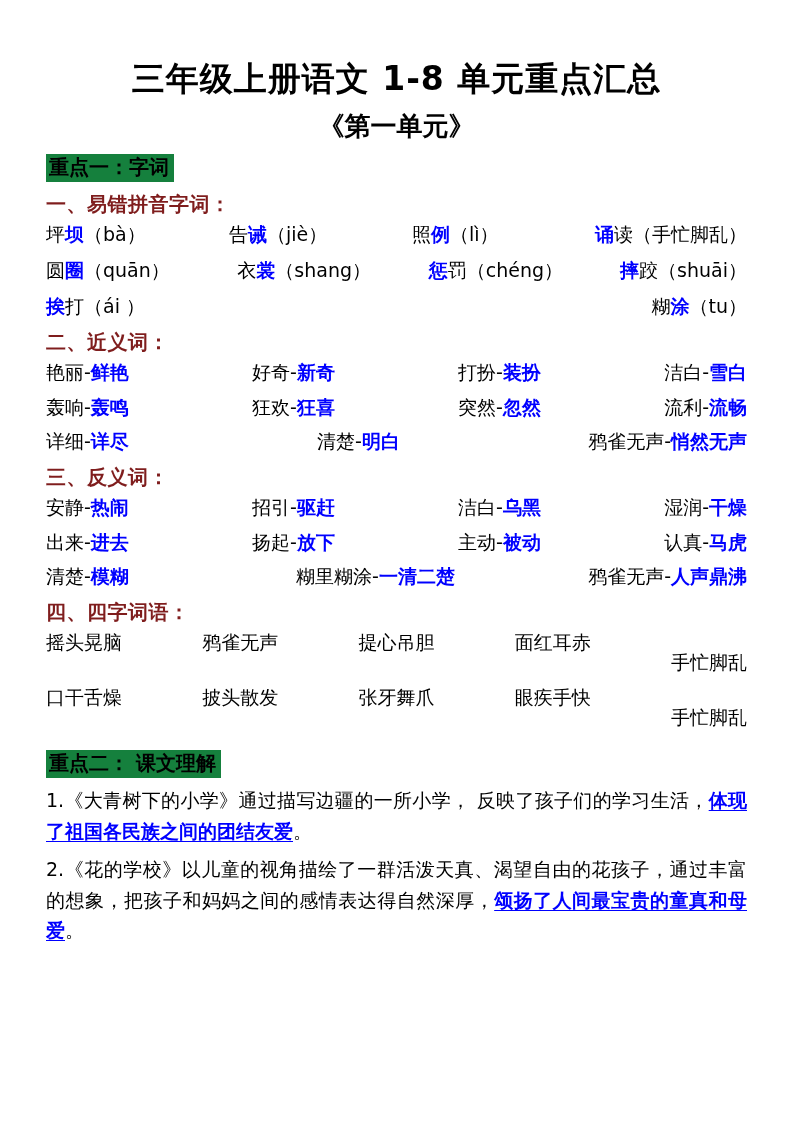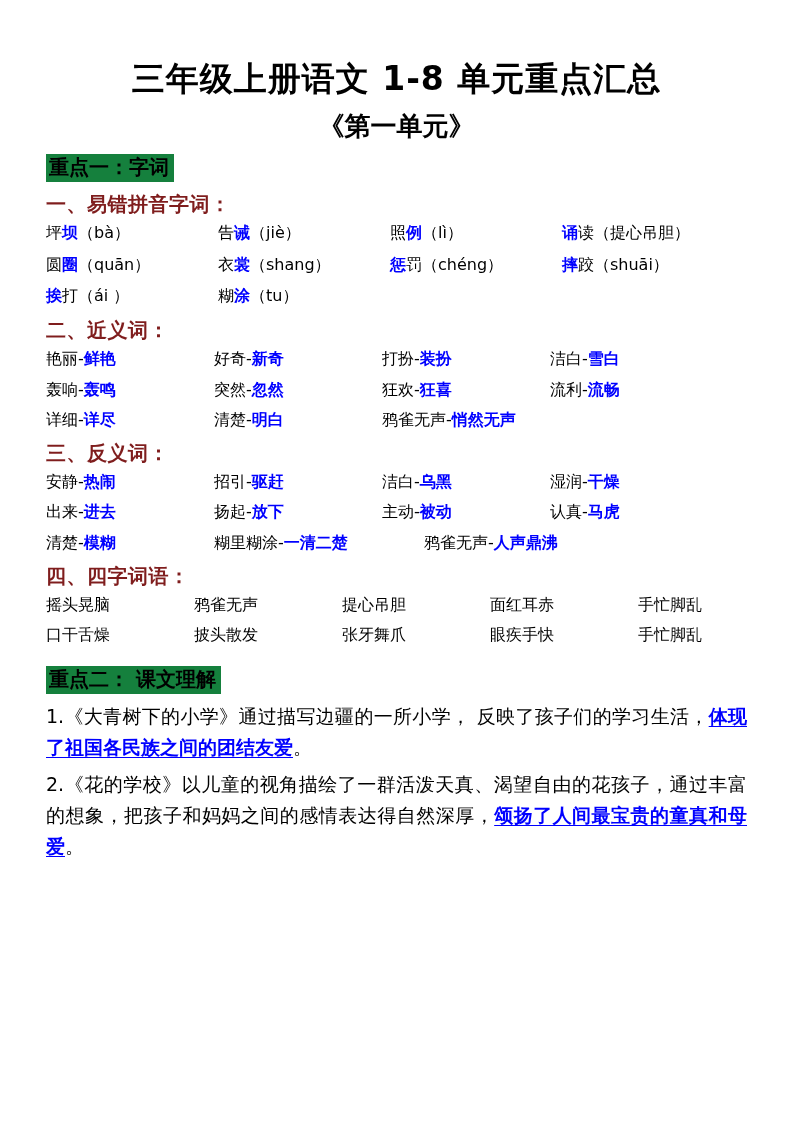--- a/index.html
+++ b/index.html
@@ -49,39 +49,40 @@
   .red-head {
     color: #7f1d1d;
     font-size: 20px;
     font-weight: bold;
     margin: 9px 0 4px 0;
     letter-spacing: 0.5px;
   }
   .row {
     display: flex;
     margin: 0 0 9px 0;
-    font-size: 16px;
+    font-size: 19px;
     line-height: 1.35;
+    justify-content: space-between;
   }
   .row.pinyin { margin-bottom: 10px; }
   .cell {
     white-space: nowrap;
   }
   
   .pinyin .cell { width: 172px; }
   .pinyin .cell:last-child { width: auto; }
 
   .syn .cell { width: 168px; }
   .syn .cell:last-child { width: auto; }
 
   .ant .cell { width: 168px; }
   .ant .cell:last-child { width: auto; }
 
   .four .cell { width: 148px; }
-  .four .cell:last-child { width: auto; }
+  .four .cell:last-child { width: auto; margin-top: 20px; }
 
   .blue { color: #0000ff; font-weight: bold; }
   .black { color: #000; }
 
   .para {
     font-size: 19px;
     line-height: 1.62;
     margin: 7px 0 2px 0;
     text-align: justify;
   }
@@ -104,21 +105,21 @@
   <div class="section-head">
     <span class="hl-green">重点一：字词</span>
   </div>
 
   <div class="red-head">一、易错拼音字词：</div>
 
   <div class="row pinyin">
     <div class="cell"><span class="black">坪</span><span class="blue">坝</span><span class="black">（bà）</span></div>
     <div class="cell"><span class="black">告</span><span class="blue">诫</span><span class="black">（jiè）</span></div>
     <div class="cell"><span class="black">照</span><span class="blue">例</span><span class="black">（lì）</span></div>
-    <div class="cell"><span class="black"></span><span class="blue">诵</span><span class="black">读（提心吊胆）</span></div>
+    <div class="cell"><span class="black"></span><span class="blue">诵</span><span class="black">读（手忙脚乱）</span></div>
   </div>
 
   <div class="row pinyin">
     <div class="cell"><span class="black">圆</span><span class="blue">圈</span><span class="black">（quān）</span></div>
     <div class="cell"><span class="black">衣</span><span class="blue">裳</span><span class="black">（shang）</span></div>
     <div class="cell"><span class="black"></span><span class="blue">惩</span><span class="black">罚（chéng）</span></div>
     <div class="cell"><span class="black"></span><span class="blue">摔</span><span class="black">跤（shuāi）</span></div>
   </div>
 
   <div class="row pinyin">
@@ -130,22 +131,22 @@
 
   <div class="row syn">
     <div class="cell"><span class="black">艳丽-</span><span class="blue">鲜艳</span></div>
     <div class="cell"><span class="black">好奇-</span><span class="blue">新奇</span></div>
     <div class="cell"><span class="black">打扮-</span><span class="blue">装扮</span></div>
     <div class="cell"><span class="black">洁白-</span><span class="blue">雪白</span></div>
   </div>
 
   <div class="row syn">
     <div class="cell"><span class="black">轰响-</span><span class="blue">轰鸣</span></div>
+    <div class="cell"><span class="black">狂欢-</span><span class="blue">狂喜</span></div>
     <div class="cell"><span class="black">突然-</span><span class="blue">忽然</span></div>
-    <div class="cell"><span class="black">狂欢-</span><span class="blue">狂喜</span></div>
     <div class="cell"><span class="black">流利-</span><span class="blue">流畅</span></div>
   </div>
 
   <div class="row syn">
     <div class="cell"><span class="black">详细-</span><span class="blue">详尽</span></div>
     <div class="cell"><span class="black">清楚-</span><span class="blue">明白</span></div>
     <div class="cell"><span class="black">鸦雀无声-</span><span class="blue">悄然无声</span></div>
   </div>
 
   <div class="red-head">三、反义词：</div>

